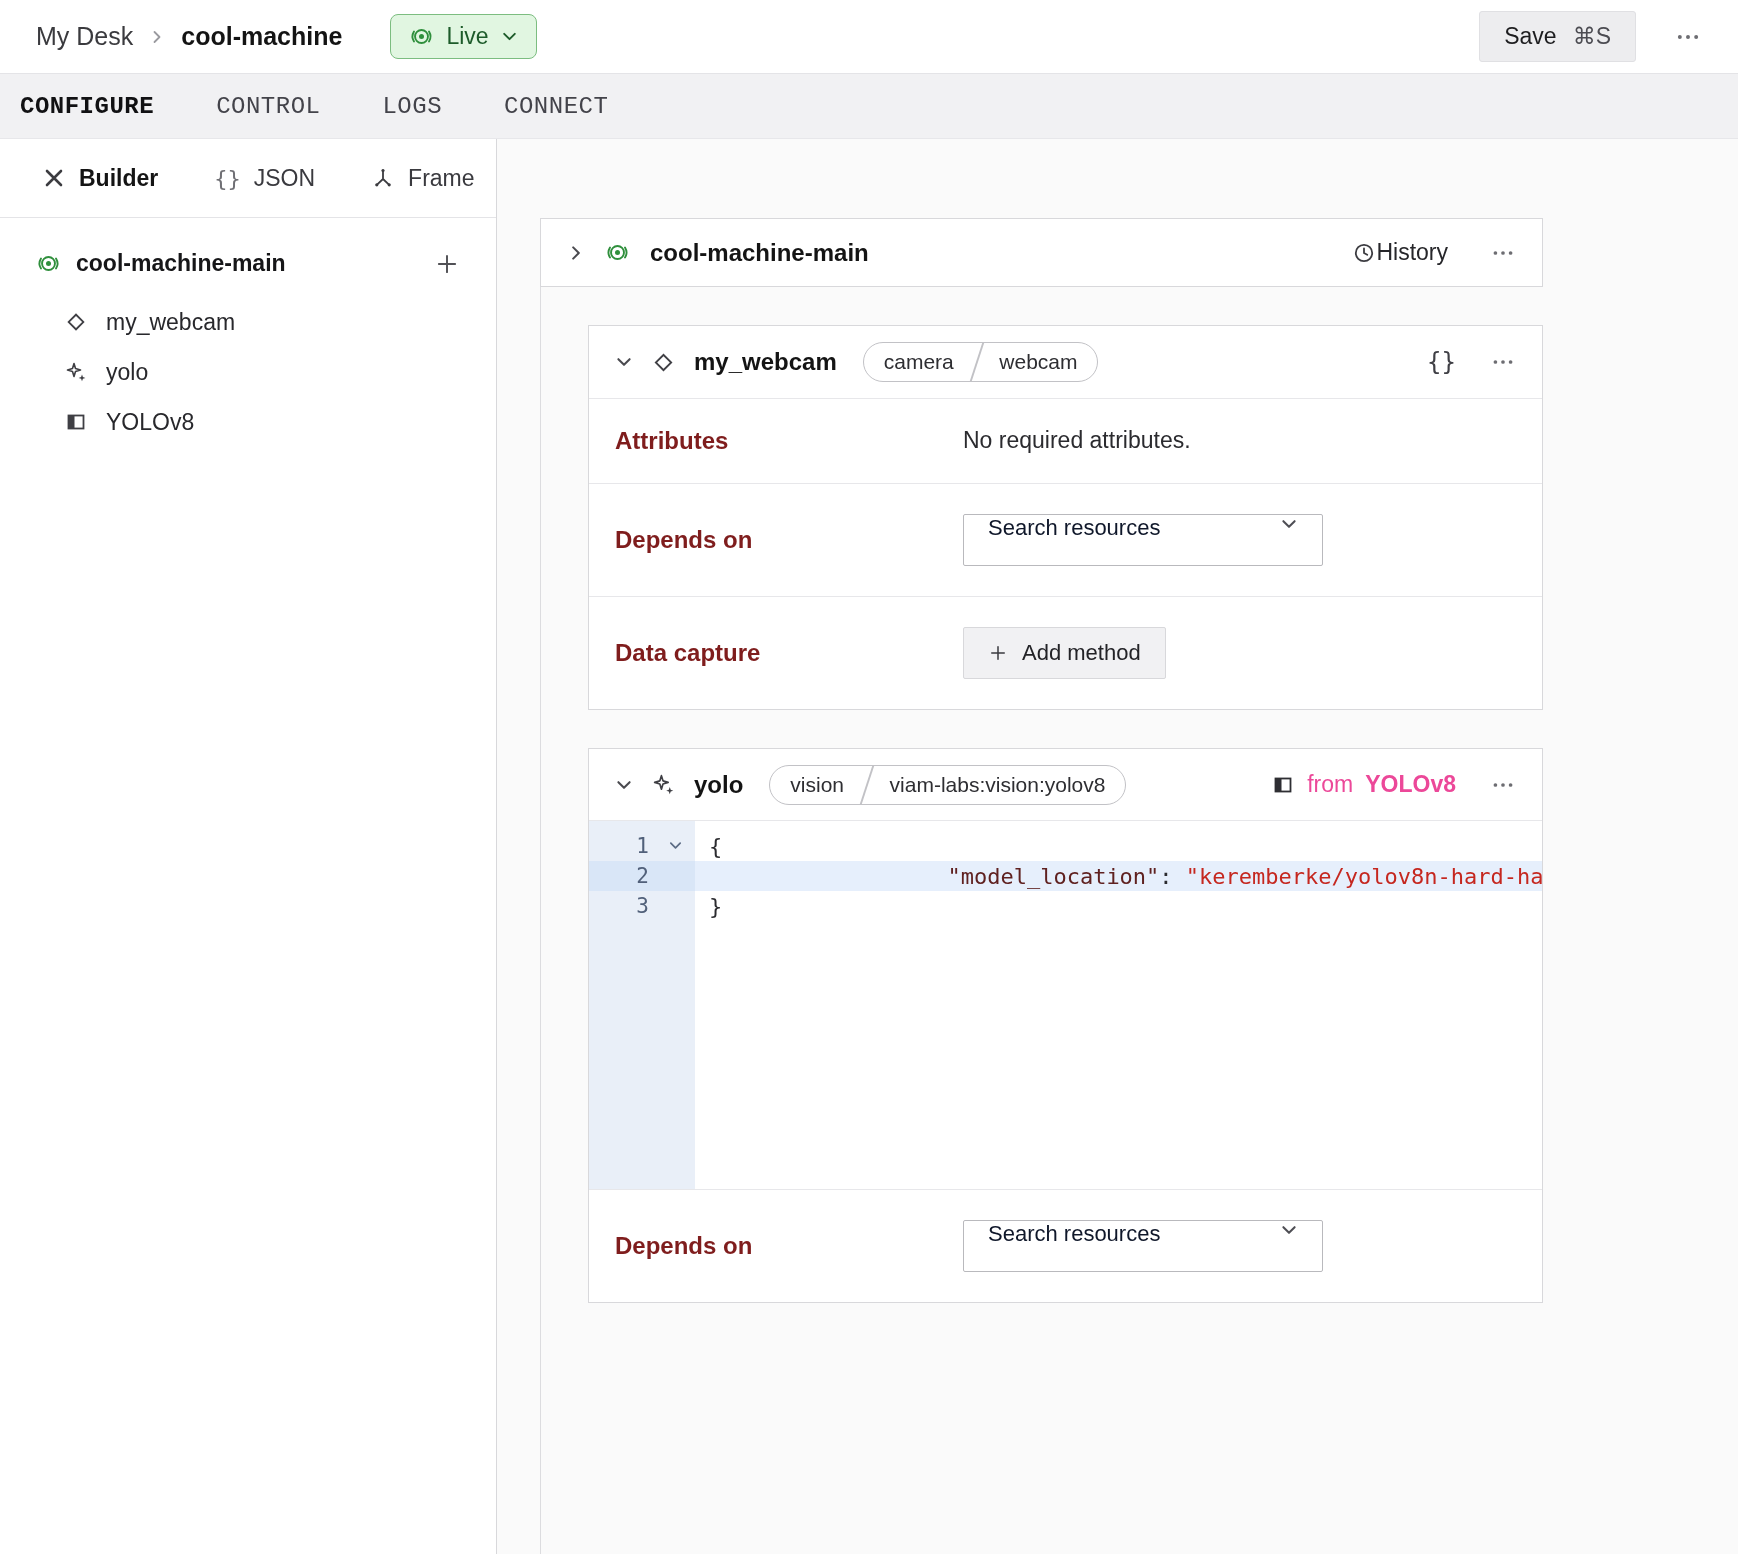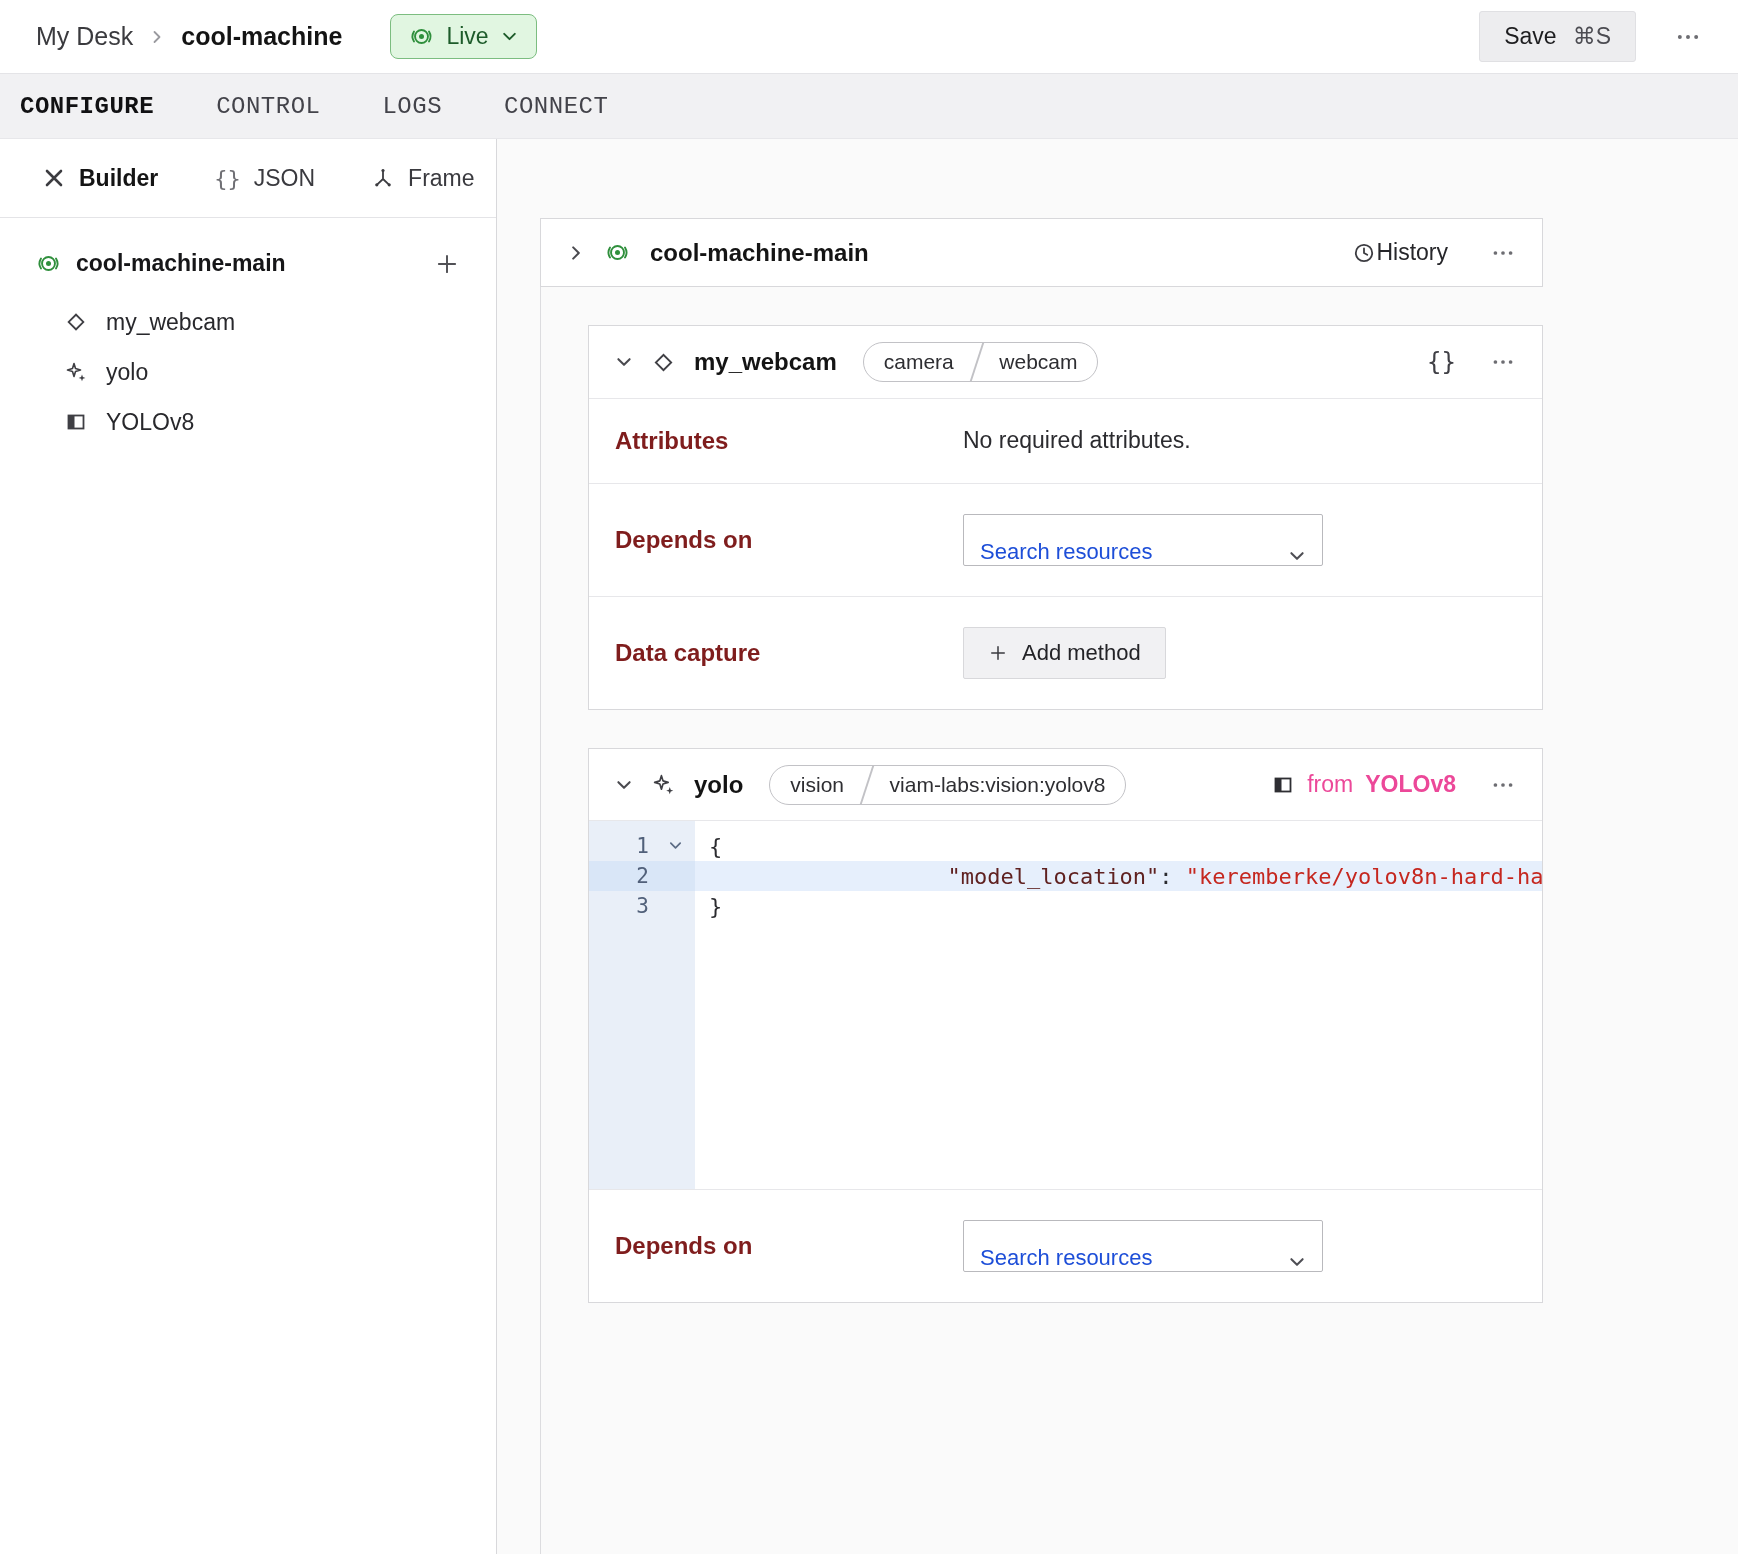--- a/index.html
+++ b/index.html
@@ -99,21 +99,21 @@
   .attr-right { display: flex; flex-direction: column; gap: 28px; }
   .attr-empty { font-size: 23px; color: #2b2b2f; }
   .attr-actions { display: flex; align-items: center; gap: 30px; }
   .show-more-btn {
     display: flex; align-items: center; gap: 14px; background: #f1f1f3;
     border: 1px solid #e2e2e5; border-radius: 2px; padding: 12px 24px; font-size: 22px; color: #232327;
   }
   .in-use { font-size: 22px; color: #54545b; }
   .select {
     width: 360px; height: 52px; border: 1px solid #b9b9bd; border-radius: 2px; background: #fff;
-    display: flex; align-items: flex-end; padding: 0 16px; font-size: 22px; color: #1d4ed8; cursor: pointer;
+    display: flex; align-items: flex-start; padding: 0 24px; font-size: 22px; color: #0f172a; cursor: pointer;
   }
   .select .sel-chev { margin-left: auto; color: #4e4e54; display: flex; }
   .add-method-btn {
     display: flex; align-items: center; gap: 14px; background: #f1f1f3;
     border: 1px solid #d8d8db; border-radius: 2px; padding: 12px 24px; font-size: 22px; color: #232327;
   }
   .plus { display: flex; color: #3a3a3f; }
 
   .from-module { display: flex; align-items: center; gap: 12px; font-size: 23px; color: #ec4899; }
   .from-module b { font-weight: bold; }

